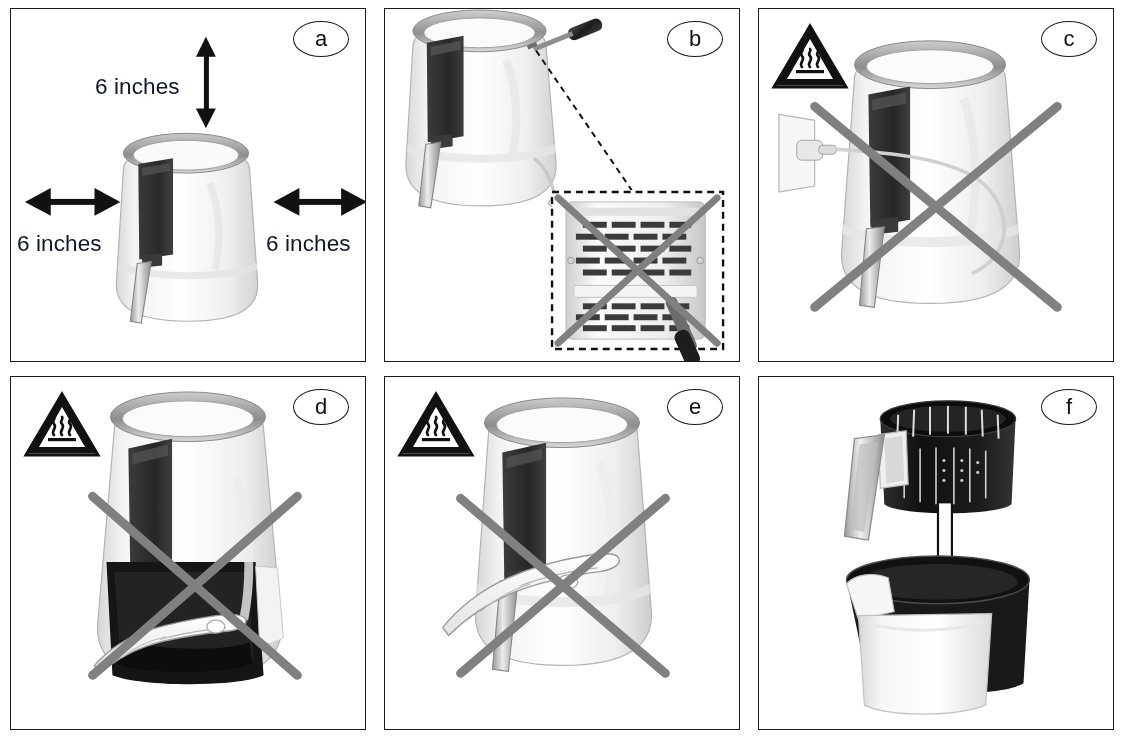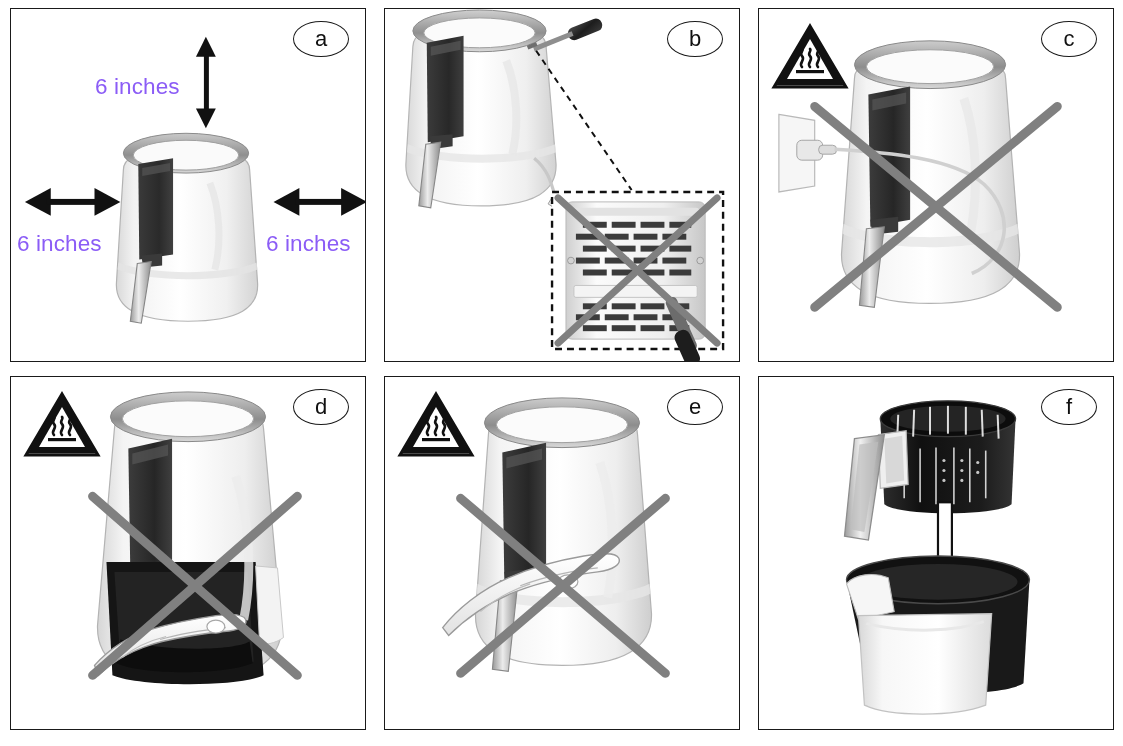--- a/index.html
+++ b/index.html
@@ -53,21 +53,21 @@
     position: absolute;
     left: 12px;
     top: 12px;
     width: 78px;
     height: 70px;
     z-index: 35;
   }
   .dim-text {
     position: absolute;
     font-size: 22.5px;
-    color: #8b5cf6;
+    color: #0f172a;
     letter-spacing: 0.1px;
     white-space: nowrap;
   }
   .svg-layer {
     position: absolute;
     left: 0; top: 0;
     width: 100%;
     height: 100%;
   }
 </style>

